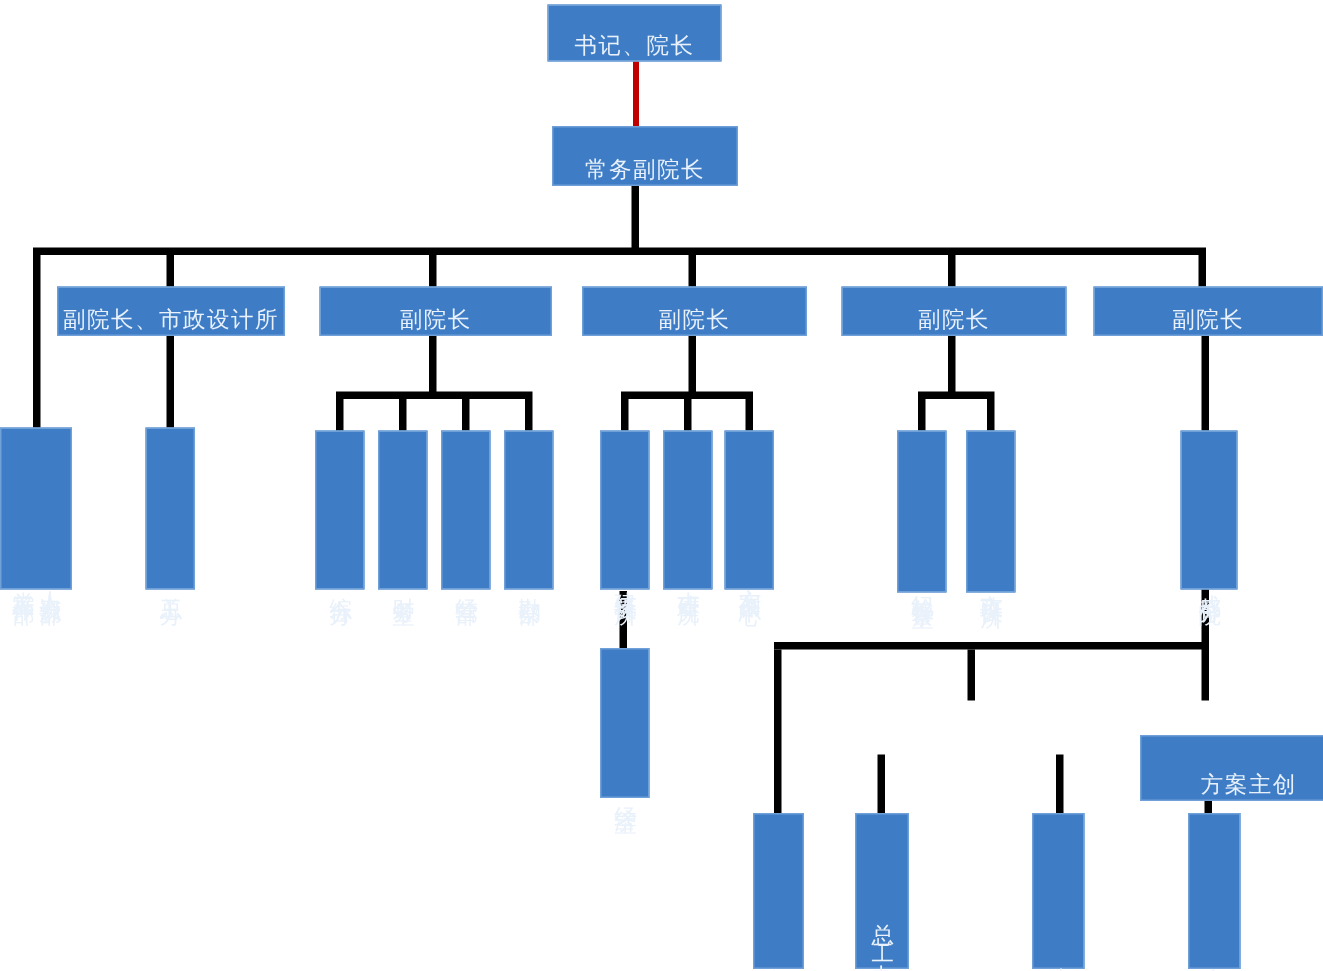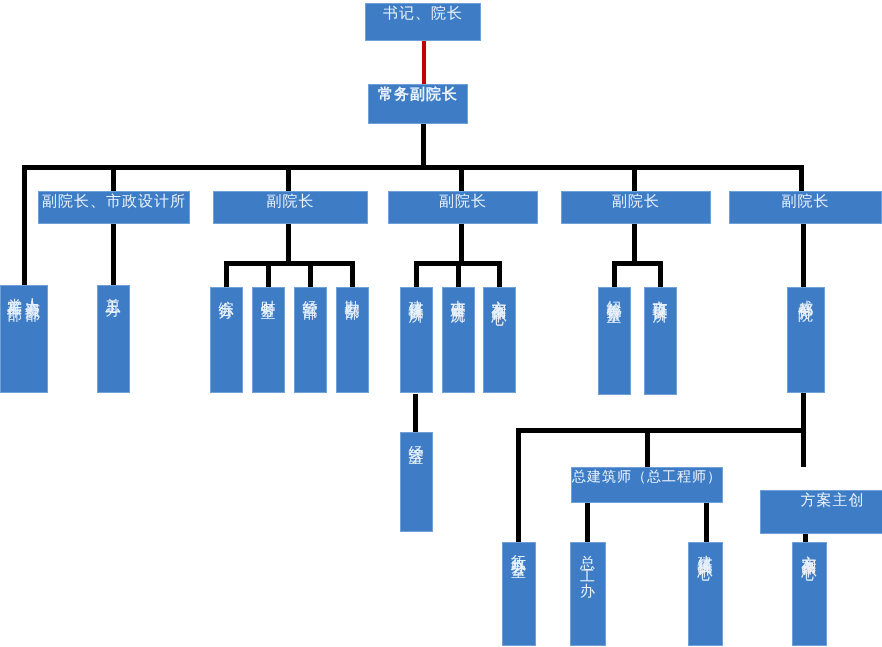--- a/index.html
+++ b/index.html
@@ -22,21 +22,21 @@
     background:var(--background);
     overflow:hidden;
   }
   .node{
     position:absolute;
     background:var(--box_fill);
     border:1px solid var(--box_border);
     box-sizing:border-box;
     color:var(--box_text);
     display:flex;
-    align-items:flex-start;
+    align-items:flex-end;
     justify-content:center;
     text-align:center;
   }
   .hnode{
     font-size:15px;
     letter-spacing:1px;
     white-space:nowrap;
   }
   .vnode{
     font-size:15px;
@@ -103,21 +103,21 @@
   <div class="conn" style="left:516px;top:428px;width:290px;height:5px;"></div>
   <div class="conn" style="left:516px;top:433px;width:5px;height:109px;"></div>
   <div class="conn" style="left:645px;top:433px;width:5px;height:34px;"></div>
   <div class="conn" style="left:585px;top:503px;width:5px;height:39px;"></div>
   <div class="conn" style="left:704px;top:503px;width:5px;height:39px;"></div>
   <div class="conn" style="left:803px;top:503px;width:5px;height:39px;"></div>
 
   <div class="node hnode" style="left:365px;top:3px;width:116px;height:38px;">
     <span>书记、院长</span>
   </div>
-  <div class="node hnode" style="left:368px;top:84px;width:100px;height:40px;font-weight:bold;">
+  <div class="node hnode" style="left:368px;top:84px;width:124px;height:40px;">
     <span>常务副院长</span>
   </div>
 
   <div class="node hnode" style="left:38px;top:191px;width:152px;height:33px;">
     <span>副院长、市政设计所</span>
   </div>
   <div class="node hnode" style="left:213px;top:191px;width:155px;height:33px;">
     <span>副院长</span>
   </div>
   <div class="node hnode" style="left:388px;top:191px;width:150px;height:33px;">
@@ -168,23 +168,20 @@
     <span class="vtext">纪检督察室</span>
   </div>
   <div class="node vnode" style="left:644px;top:287px;width:33px;height:108px;">
     <span class="vtext">市政设计所</span>
   </div>
 
   <div class="node vnode" style="left:787px;top:287px;width:38px;height:106px;">
     <span class="vtext">成都分院</span>
   </div>
 
-  <div class="node hnode" style="left:571px;top:467px;width:152px;height:36px;font-size:14px;">
-    <span>总建筑师（总工程师）</span>
-  </div>
   <div class="node hnode" style="left:732px;top:490px;width:145px;height:44px;margin-left:28px;">
     <span>方案主创</span>
   </div>
 
   <div class="node vnode" style="left:502px;top:542px;width:34px;height:104px;">
     <span class="vtext">行政办公室</span>
   </div>
   <div class="node vnode" style="left:570px;top:542px;width:36px;height:104px;">
     <span class="vtext spread">总工办</span>
   </div>

